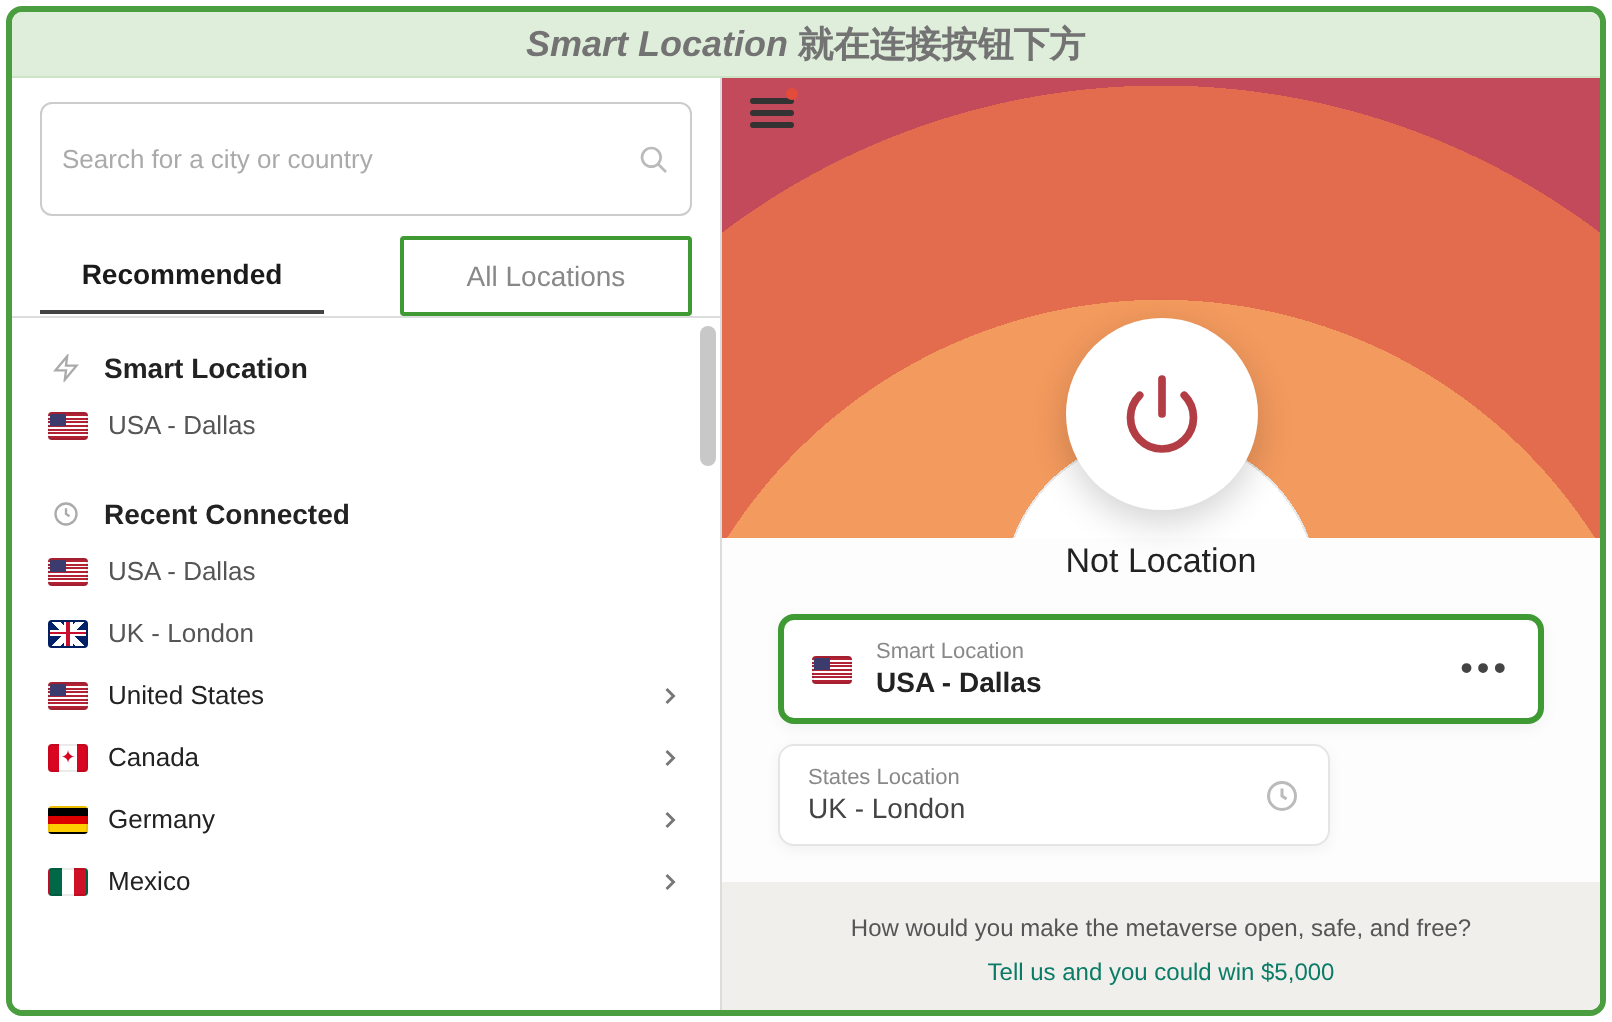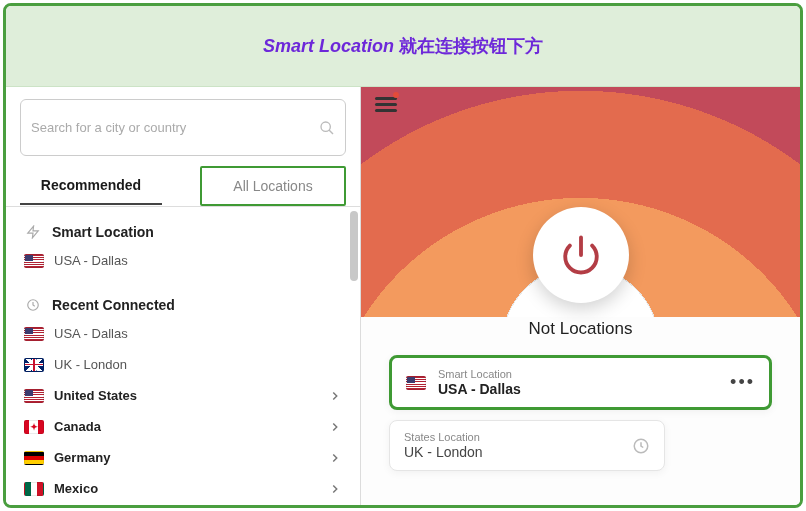--- a/index.html
+++ b/index.html
@@ -1,20 +1,20 @@
 <!DOCTYPE html>
 <html><head>
 <meta charset="utf-8">
 <style>
 * { box-sizing: border-box; margin: 0; padding: 0; }
 body { font-family: -apple-system, BlinkMacSystemFont, "Segoe UI", Arial, sans-serif; background: #fff; width: 806px; height: 511px; overflow: hidden; }
 
 .frame { border: 3px solid #4a9e3f; border-radius: 8px; width: 800px; height: 505px; margin: 3px; display: flex; flex-direction: column; overflow: hidden; }
 
-.banner { background: #dfeeda; color: #6d28d9; text-align: center; padding: 28px; font-size: 18px; font-weight: 600; font-style: italic; border-bottom: 1px solid #cce3c6; }
+.banner { background: #dfeeda; color: #737373; text-align: center; padding: 4px; font-size: 18px; font-weight: 600; font-style: italic; border-bottom: 1px solid #cce3c6; }
 .banner .nonit { font-style: normal; font-weight: 600; }
 
 .content { flex: 1; display: flex; overflow: hidden; }
 
 .left { width: 355px; border-right: 1px solid #dcdcdc; background: #fff; display: flex; flex-direction: column; padding: 12px 0 0 0; }
 .search-wrap { padding: 0 14px 10px 14px; }
 .search { position: relative; display: flex; align-items: center; border: 1px solid #ccc; border-radius: 6px; padding: 20px 10px; }
 .search input { border: none; outline: none; width: 100%; font-size: 13px; color: #444; background: transparent; }
 .search input::placeholder { color: #aaa; }
 .search .sicon { position: absolute; right: 10px; top: 50%; transform: translateY(-50%); color: #bbb; }
@@ -25,21 +25,21 @@
 .tab.highlight { border: 2px solid #3f9a34; border-radius: 2px; color: #888; }
 
 .list { flex: 1; overflow: hidden; position: relative; padding: 6px 0 0 0; }
 .scrollbar { position: absolute; right: 2px; top: 4px; width: 8px; height: 70px; background: #c8c8c8; border-radius: 4px; }
 
 .section-h { display: flex; align-items: center; gap: 10px; padding: 10px 18px 4px 18px; font-size: 14px; font-weight: 700; color: #222; }
 .section-h .hicon { width: 18px; height: 18px; color: #aaa; display: flex; align-items: center; justify-content: center; }
 
 .loc-item { display: flex; align-items: center; gap: 10px; padding: 8px 18px; font-size: 13px; color: #555; cursor: pointer; }
 .loc-item .chev { margin-left: auto; color: #777; }
-.loc-item.strong { color: #222; font-weight: 700; }
+.loc-item.strong { color: #222; font-weight: 400; }
 
 .flag { width: 20px; height: 14px; border-radius: 2px; display: inline-block; flex-shrink: 0; position: relative; overflow: hidden; border: 1px solid rgba(0,0,0,0.08); }
 .flag-us { background: linear-gradient(#b22234 0 7.7%, #fff 7.7% 15.4%, #b22234 15.4% 23.1%, #fff 23.1% 30.8%, #b22234 30.8% 38.5%, #fff 38.5% 46.2%, #b22234 46.2% 53.8%, #fff 53.8% 61.5%, #b22234 61.5% 69.2%, #fff 69.2% 76.9%, #b22234 76.9% 84.6%, #fff 84.6% 92.3%, #b22234 92.3% 100%); }
 .flag-us::before { content:""; position:absolute; left:0; top:0; width:45%; height:55%; background:#3c3b6e; }
 .flag-uk { background: #012169; }
 .flag-uk::before { content:""; position:absolute; inset:0; background: linear-gradient(45deg, transparent 42%, #fff 42% 58%, transparent 58%), linear-gradient(-45deg, transparent 42%, #fff 42% 58%, transparent 58%), linear-gradient(#fff 0 0) center/100% 25% no-repeat, linear-gradient(#fff 0 0) center/25% 100% no-repeat; }
 .flag-uk::after { content:""; position:absolute; inset:0; background: linear-gradient(#c8102e 0 0) center/100% 12% no-repeat, linear-gradient(#c8102e 0 0) center/12% 100% no-repeat; }
 .flag-ca { background: linear-gradient(to right, #d80621 0 25%, #fff 25% 75%, #d80621 75% 100%); }
 .flag-ca::before { content:"✦"; position:absolute; left:50%; top:50%; transform:translate(-50%,-55%); color:#d80621; font-size:9px; }
 .flag-de { background: linear-gradient(#000 0 33.3%, #dd0000 33.3% 66.6%, #ffce00 66.6% 100%); }
@@ -181,21 +181,21 @@
             <span></span>
             <span></span>
           </div>
       </div>
       <div class="power">
         <svg viewBox="0 0 24 24" fill="none" stroke="currentColor" stroke-width="2.2" stroke-linecap="round">
             <path d="M18.36 6.64a9 9 0 1 1-12.73 0"></path>
             <line x1="12" y1="2" x2="12" y2="12"></line>
           </svg>
       </div>
-      <div class="status">Not Locations</div>
+      <div class="status">Not Location</div>
 
       <div class="cards">
         <div class="card highlight">
           <span class="flag flag-us"></span>
           <div class="ctext">
             <div class="label-sm">Smart Location</div>
             <div class="label-lg">USA - Dallas</div>
           </div>
           <div class="more">•••</div>
         </div>
@@ -206,15 +206,19 @@
           </div>
           <span class="recent-ic">
             <svg width="18" height="18" viewBox="0 0 24 24" fill="none" stroke="currentColor" stroke-width="2">
                 <circle cx="12" cy="12" r="9"></circle>
                 <polyline points="12 7 12 12 15 14"></polyline>
               </svg>
           </span>
         </div>
       </div>
 
+      <div class="promo">
+        <div>How would you make the metaverse open, safe, and free?</div>
+        <div class="link">Tell us and you could win $5,000</div>
+      </div>
     </div>
   </div>
 </div>
 
 </body></html>

